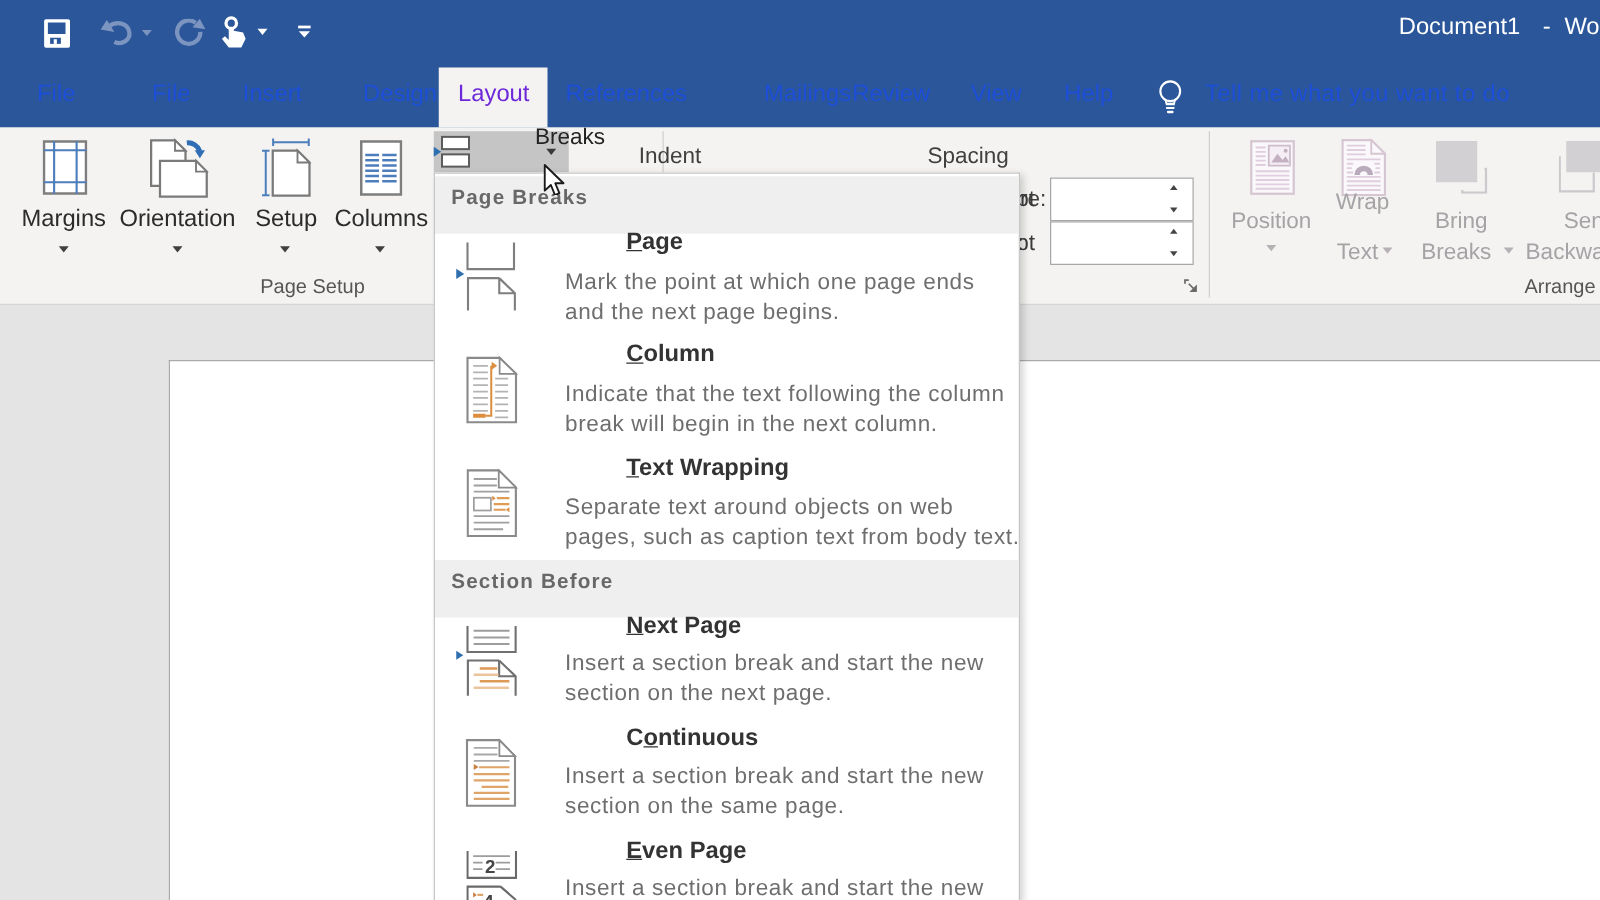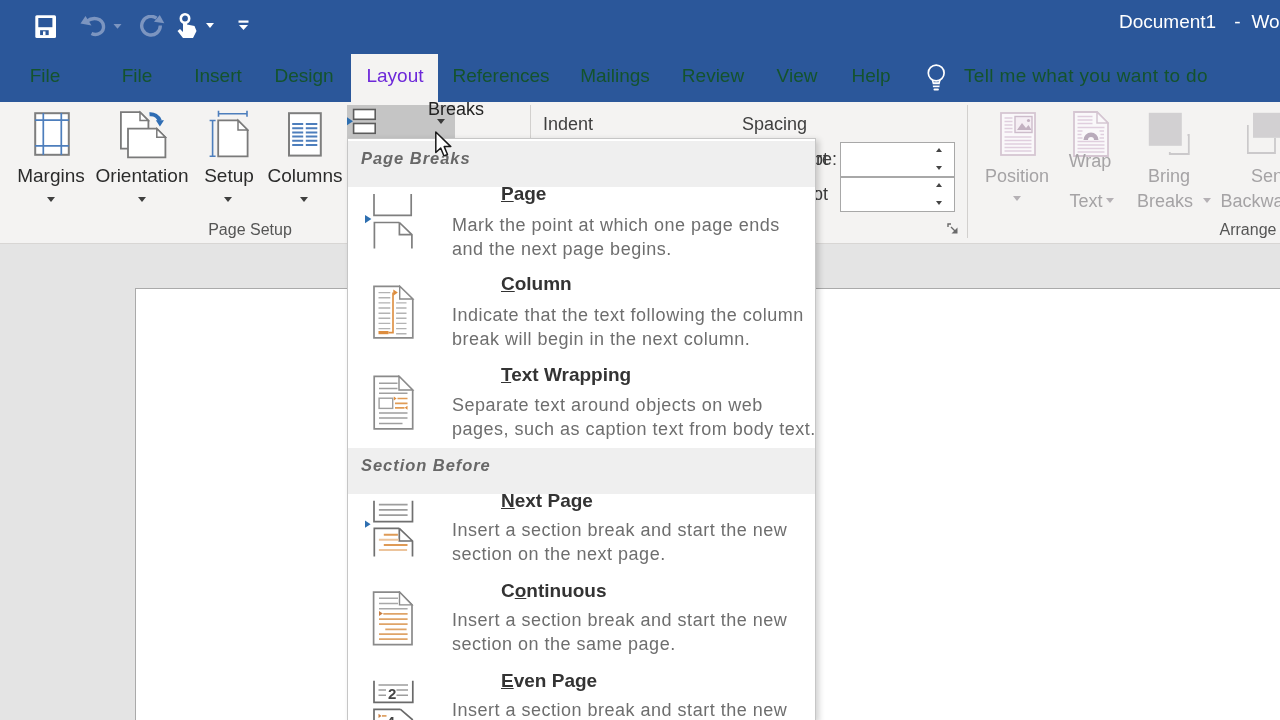--- a/index.html
+++ b/index.html
@@ -1,28 +1,28 @@
 <!DOCTYPE html>
 <html><head><meta charset="utf-8"><style>
 html,body{margin:0;padding:0;}
 body{width:1280px;height:720px;overflow:hidden;position:relative;font-family:"Liberation Sans",sans-serif;background:#e4e4e4;}
 .abs{position:absolute;}
 #titlebar{left:0;top:0;width:1280px;height:102px;background:#2b579a;}
-.tab{position:absolute;top:66.2px;line-height:20px;font-size:19px;color:#14532d;transform:translateX(-50%);white-space:nowrap;}
+.tab{position:absolute;top:66.2px;line-height:20px;font-size:19px;color:#1d4ed8;transform:translateX(-50%);white-space:nowrap;}
 #activetab{left:351px;top:54px;width:87px;height:48px;background:#f4f3f2;}
 #ribbon{left:0;top:102px;width:1280px;height:141px;background:#f4f3f2;border-bottom:1px solid #d8d6d4;}
 .biglabel{position:absolute;top:165.5px;line-height:20px;font-size:19px;color:#2b2b2b;transform:translateX(-50%);white-space:nowrap;}
 .caret{position:absolute;width:0;height:0;border-left:4.5px solid transparent;border-right:4.5px solid transparent;border-top:5px solid #3f3f3f;}
 .gcaret{border-top-color:#b5b1b5;}
 .grouplabel{position:absolute;top:222px;line-height:16px;font-size:16px;color:#555;transform:translateX(-50%);white-space:nowrap;}
 .vsep{position:absolute;top:105px;width:1px;height:133px;background:#d2d0ce;}
 .dislabel{position:absolute;line-height:20px;font-size:18px;color:#a5a3a5;transform:translateX(-50%);white-space:nowrap;text-align:right;}
 #page{left:135px;top:288px;width:1146px;height:433px;background:#fff;border-top:1.5px solid #aaa;border-left:1.5px solid #aaa;}
 #menu{left:347px;top:138px;width:467px;height:582px;background:#fff;border:1px solid #c6c6c6;border-bottom:none;box-shadow:3px 2px 6px rgba(0,0,0,0.18);}
-.band{position:absolute;left:348px;width:467px;height:46px;background:#efefef;font-style:italic;}
+.band{position:absolute;left:348px;width:467px;height:46px;background:#efefef;}
 .bandtext{padding:8px 0 0 13px;font-size:16.5px;font-weight:bold;color:#686868;letter-spacing:0.95px;line-height:18px;}
 .mtitle{position:absolute;left:477px;line-height:22px;font-size:19px;font-weight:bold;color:#333;white-space:nowrap;margin-left:24px;}
 .mdesc{position:absolute;left:452px;line-height:24.8px;font-size:18px;letter-spacing:0.5px;color:#6e6e6e;white-space:nowrap;}
 .spinbox{position:absolute;left:840px;width:113px;height:33px;background:#fff;border:1px solid #a8a8a8;}
 .spintext{position:absolute;left:798px;line-height:20px;font-size:18px;color:#3a3a3a;}
 .sparr{position:absolute;width:0;height:0;border-left:3.6px solid transparent;border-right:3.6px solid transparent;}
 .up{border-bottom:4.6px solid #444;}
 .dn{border-top:4.6px solid #444;}
 </style></head>
 <body>
@@ -53,24 +53,24 @@
 <svg class="abs" style="left:238px;top:20px" width="11" height="11" viewBox="0 0 11 11">
 <rect x="0.5" y="0.5" width="10" height="2.2" fill="#fff"></rect>
 <path d="M1 5 L10 5 L5.5 10 Z" fill="#fff"></path>
 </svg>
 
 <div class="abs" style="left:1119px;top:12px;font-size:19px;line-height:20px;color:#fff;white-space:nowrap;">Document1<span style="display:inline-block;width:18px"></span>-<span style="display:inline-block;width:11px"></span>Word</div>
 
 <div class="tab" style="left:45px">File</div>
 <div class="tab" style="left:137px">File</div>
 <div class="tab" style="left:218px">Insert</div>
-<div class="tab" style="left:304px">Design</div>
+<div class="tab" style="left:320px">Design</div>
 <div class="tab" style="left:395px;color:#6d28d9">Layout</div>
 <div class="tab" style="left:501px">References</div>
-<div class="tab" style="left:615px">Mailings</div>
+<div class="tab" style="left:646px">Mailings</div>
 <div class="tab" style="left:713px">Review</div>
 <div class="tab" style="left:797px">View</div>
 <div class="tab" style="left:871px">Help</div>
 <svg class="abs" style="left:926px;top:64px" width="22" height="28" viewBox="0 0 22 28">
 <circle cx="10.2" cy="9" r="7.9" fill="none" stroke="#fff" stroke-width="1.7"></circle>
 <path d="M6.4 15.9 L7.2 19 L13.2 19 L14 15.9" fill="none" stroke="#fff" stroke-width="1.5"></path>
 <rect x="6.9" y="18.8" width="6.6" height="4.4" fill="#fff"></rect>
 <path d="M6.7 20.9 h7" stroke="#2b579a" stroke-width="1.3"></path>
 <rect x="7.5" y="24.6" width="5.4" height="1.9" rx="0.9" fill="#fff"></rect>
 </svg>
@@ -119,21 +119,21 @@
 
 <div class="abs" style="left:347px;top:105px;width:108px;height:33px;background:#c5c5c5;"></div>
 <svg class="abs" style="left:346px;top:108px" width="32" height="27" viewBox="0 0 32 27">
 <rect x="7.6" y="1.5" width="21.6" height="9.8" fill="#fff" stroke="#5c5c5c" stroke-width="1.6"></rect>
 <rect x="7.6" y="15.5" width="21.6" height="9.8" fill="#fff" stroke="#5c5c5c" stroke-width="1.6"></rect>
 <path d="M1 9.3 L7 13.3 L1 17.3 Z" fill="#2e6fb0"></path>
 </svg>
 <div class="abs" style="left:381px;top:99px;line-height:20px;font-size:18px;color:#232323;margin-left:47px;">Breaks</div>
 <div class="caret" style="left:437px;top:119px;border-top-color:#3a3a3a"></div>
 
-<div class="abs" style="left:543px;top:114px;line-height:20px;font-size:18px;color:#3f3f3f;text-align:right;">Indent</div>
+<div class="abs" style="left:511px;top:114px;line-height:20px;font-size:18px;color:#3f3f3f;text-align:right;">Indent</div>
 <div class="abs" style="left:742px;top:114px;line-height:20px;font-size:18px;color:#3f3f3f;">Spacing</div>
 
 <div class="abs" style="left:760px;top:149px;width:77px;text-align:right;line-height:20px;font-size:18px;color:#3f3f3f;">Before:</div>
 <div class="abs" style="left:760px;top:184px;width:59px;text-align:right;line-height:20px;font-size:18px;color:#3f3f3f;">After:</div>
 
 <div class="spinbox" style="top:142px"></div>
 <div class="spinbox" style="top:177px"></div>
 <div class="spintext" style="top:149px">0 pt</div>
 <div class="spintext" style="top:184px">8 pt</div>
 <div class="sparr up" style="left:936px;top:148px"></div>

